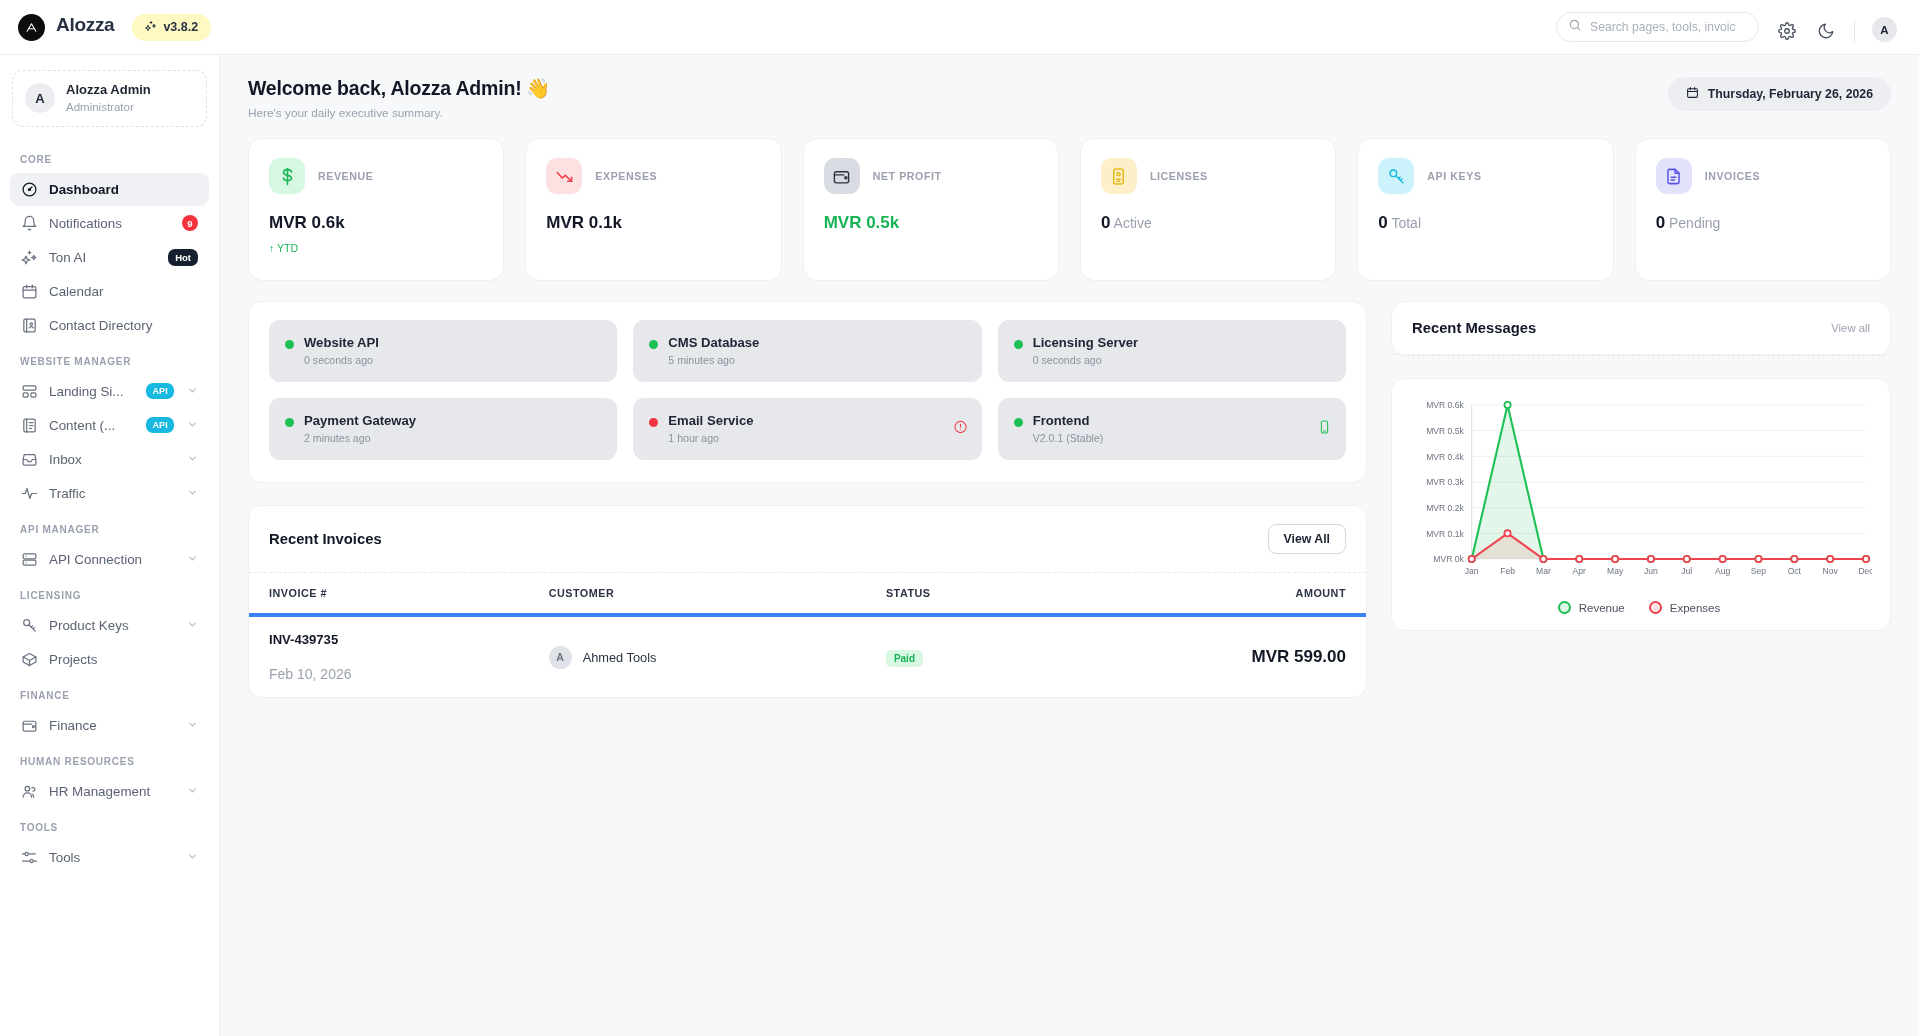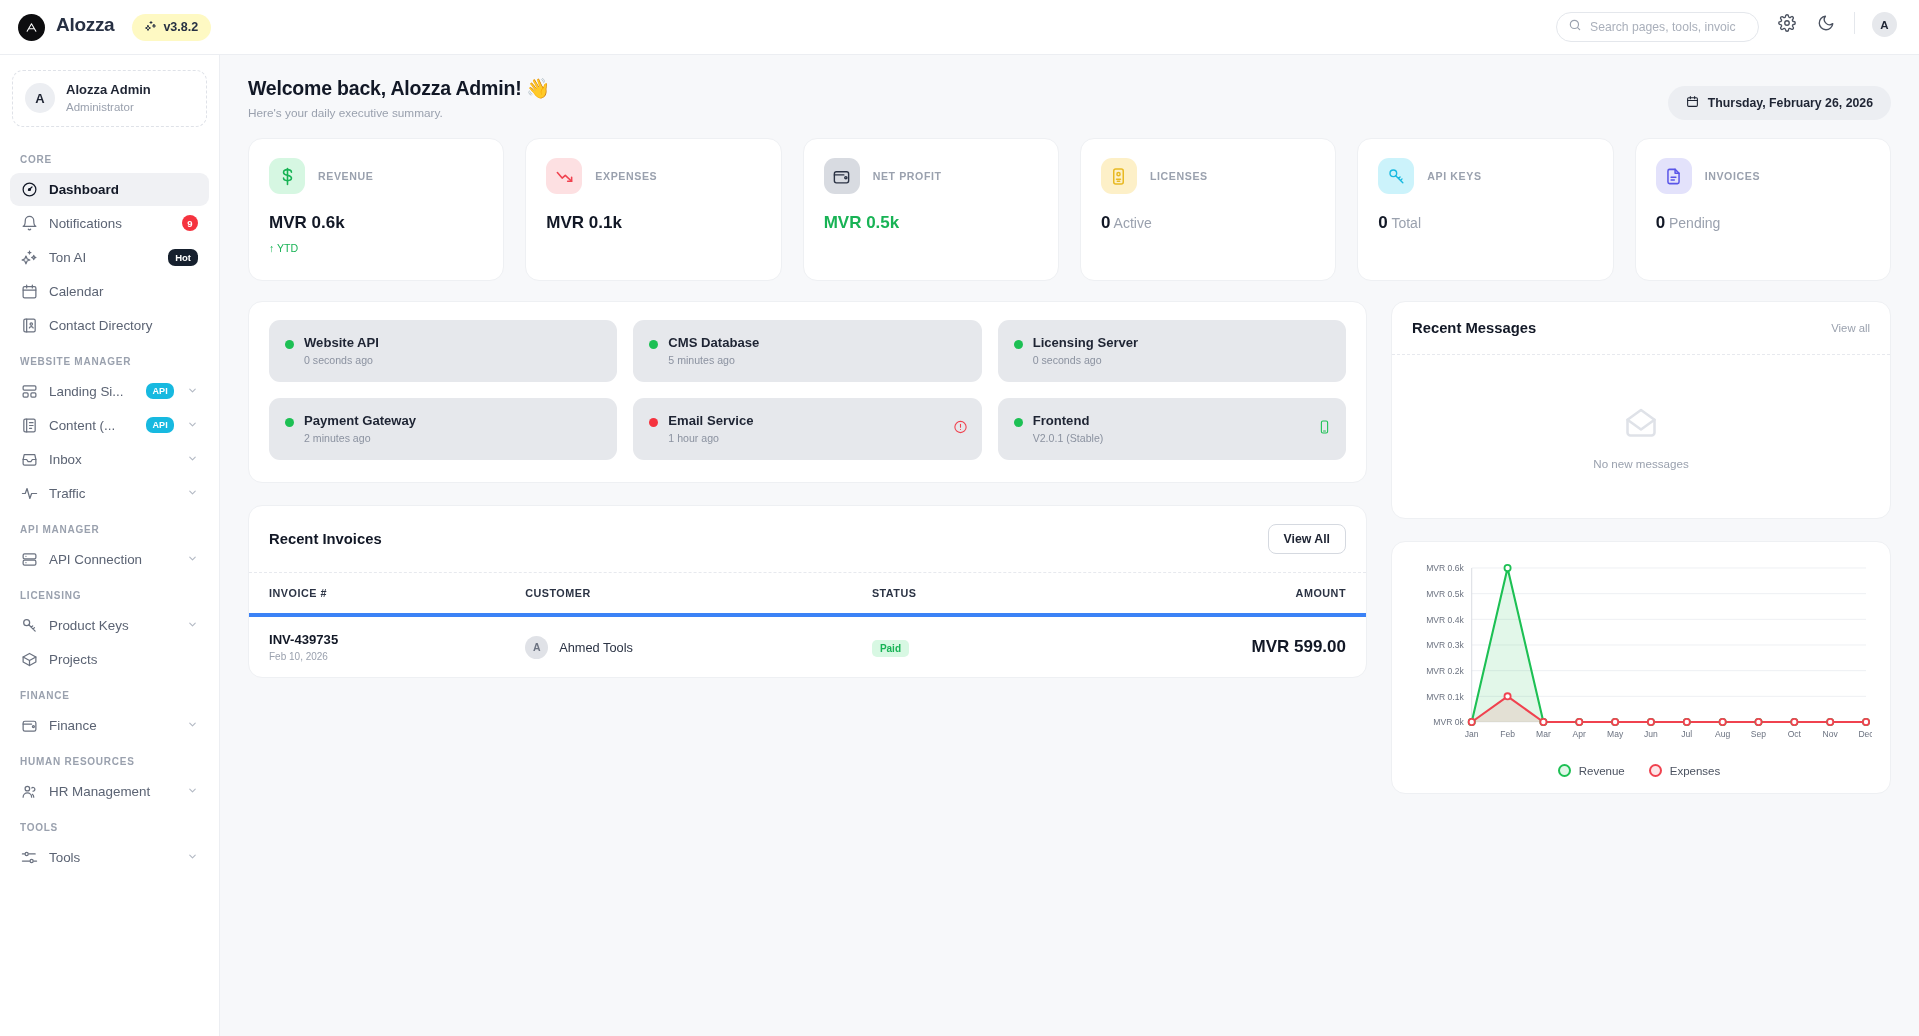--- a/index.html
+++ b/index.html
@@ -23,21 +23,21 @@
     width: 27px; height: 27px; border-radius: 50%;
     background: #0d0d0f; display: flex; align-items: center; justify-content: center;
   }
   .brand-logo svg { display:block; }
   .brand-name { font-size: 19px; font-weight: 700; color: #273043; letter-spacing: -0.3px; }
   .version-chip {
     margin-left: 18px; display: flex; align-items: center; gap: 6px;
     background: #fef9c3; border-radius: 14px; padding: 6px 13px;
     font-size: 12.5px; font-weight: 700; color: #273043;
   }
-  .topbar-right { margin-left: auto; display: flex; align-items: flex-start; gap: 17px; }
+  .topbar-right { margin-left: auto; display: flex; align-items: flex-end; gap: 17px; }
   .search-box {
     width: 203px; height: 30px; border: 1px solid #e4e7ec; border-radius: 16px;
     display: flex; align-items: center; padding: 0 11px; gap: 8px; background:#fff;
   }
   .search-box input {
     border: none; outline: none; font-size: 12.2px; width: 100%;
     font-family: "Liberation Sans", sans-serif; color: #333; background: transparent;
   }
   .search-box input::placeholder { color: #aab0bb; }
   .icon-btn { width: 22px; height: 22px; display: flex; align-items: center; justify-content: center; cursor: pointer; }
@@ -97,21 +97,21 @@
   }
   .chev { color: #b3b9c4; font-size: 11px; margin-left: 2px; }
   .sidebar-footer {
     border-top: 1px solid #eceef2; padding: 12px 20px;
     display: flex; align-items: center; gap: 11px;
     font-size: 13.2px; color: #5b6373; cursor: pointer;
   }
 
   
   .main { flex: 1; overflow: hidden; padding: 22px 28px 0 28px; }
-  .welcome-row { display: flex; align-items: flex-end; margin-bottom: 18px; }
+  .welcome-row { display: flex; align-items: flex-start; margin-bottom: 18px; }
   .welcome-title { font-size: 19.5px; font-weight: 700; color: #121826; letter-spacing: -0.2px; }
   .welcome-sub { font-size: 11.8px; color: #9aa1ae; margin-top: 6px; }
   .date-chip {
     margin-left: auto; background: #eceef2; border-radius: 18px;
     padding: 9px 18px; display: flex; align-items: center; gap: 9px;
     font-size: 12.3px; font-weight: 700; color: #1e2433; cursor: pointer;
   }
 
   
   .kpi-row { display: flex; gap: 21px; margin-bottom: 20px; }
@@ -167,21 +167,21 @@
 
   
   table { width: 100%; border-collapse: collapse; }
   thead th {
     font-size: 10.8px; font-weight: 700; letter-spacing: 0.5px; color: #2b3344;
     text-align: left; padding: 14px 20px; border-bottom: 4px solid #3b82f6;
   }
   thead th.right { text-align: right; }
   tbody td { padding: 15px 20px; vertical-align: middle; }
   .inv-num { font-size: 13.1px; font-weight: 700; color: #121826; }
-  .inv-date { font-size: 10px; color: #9aa1ae; margin-top: 4px; }
+  .inv-date { font-size: 14px; color: #9aa1ae; margin-top: 19px; }
   .cust { display: flex; align-items: center; gap: 11px; }
   .cust-av {
     width: 23px; height: 23px; border-radius: 50%; background: #e0e2e7;
     display: flex; align-items: center; justify-content: center;
     font-size: 10.5px; font-weight: 700; color: #6b7280;
   }
   .cust-name { font-size: 12.8px; color: #2b3344; }
   .pill-paid {
     background: #d8f8e3; color: #18b355; font-size: 10px; font-weight: 700;
     border-radius: 5px; padding: 3px 8px; display: inline-block;
@@ -642,29 +642,20 @@
           </div>
 
         </div>
 
         <div class="col-right">
 
           <div class="panel">
             <div class="panel-head">
               <div class="panel-title sm">Recent Messages</div>
               <div class="viewall-link">View all</div>
-            </div>
-            <div class="empty-msg">
-              <span>
-                <svg width="36" height="36" viewBox="0 0 24 24" fill="none" stroke="#dfe2e8" stroke-width="1.7" stroke-linecap="round" stroke-linejoin="round">
-                    <path d="M3 10.5 12 4l9 6.5V19a2 2 0 0 1-2 2H5a2 2 0 0 1-2-2z"></path>
-                    <path d="M3 10.5 12 17l9-6.5"></path>
-                  </svg>
-              </span>
-              <span class="empty-txt">No new messages</span>
             </div>
           </div>
 
           <div class="panel">
             <div class="chart-body">
               <div class="chart-wrap">
                 <svg id="chart-svg" width="100%" height="196" viewBox="0 0 468 196" preserveAspectRatio="none">
                     <line x1="66" y1="10" x2="462" y2="10" stroke="#eef0f3" stroke-width="1"></line>
                     <text x="58" y="13.5" text-anchor="end" font-size="8.6" fill="#6b7280" font-family="Liberation Sans, sans-serif">MVR 0.6k</text>
                     <line x1="66" y1="35.66666666666666" x2="462" y2="35.66666666666666" stroke="#eef0f3" stroke-width="1"></line>

